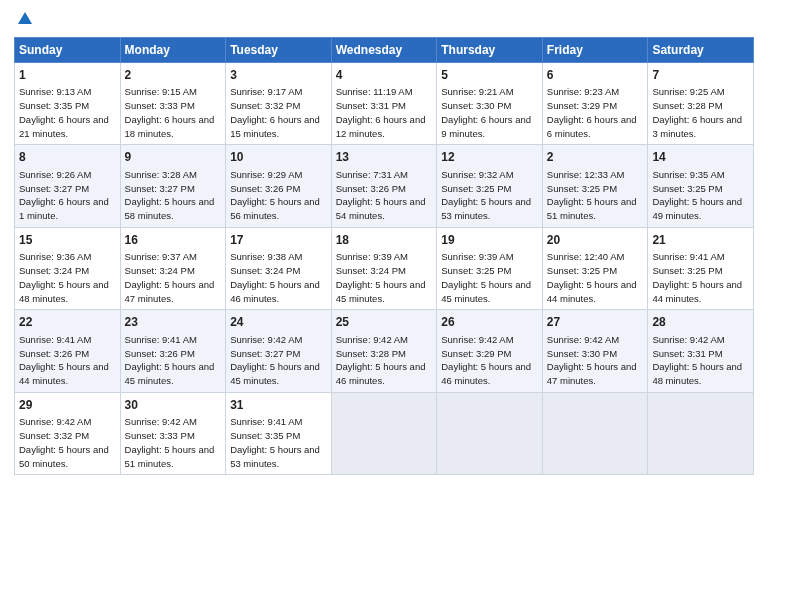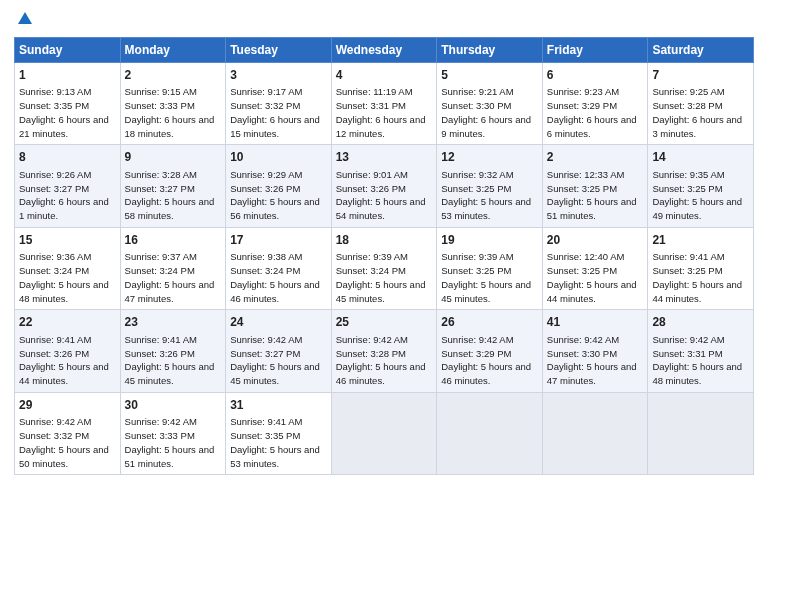--- a/index.html
+++ b/index.html
@@ -197,21 +197,21 @@
             <div>Daylight: 5 hours and 58 minutes.</div>
           </td>
           <td>
             <span class="day-num">10</span>
             <div>Sunrise: 9:29 AM</div>
             <div>Sunset: 3:26 PM</div>
             <div>Daylight: 5 hours and 56 minutes.</div>
           </td>
           <td>
             <span class="day-num">13</span>
-            <div>Sunrise: 9:01 AM</div>
+            <div>Sunrise: 7:31 AM</div>
             <div>Sunset: 3:26 PM</div>
             <div>Daylight: 5 hours and 54 minutes.</div>
           </td>
           <td>
             <span class="day-num">12</span>
             <div>Sunrise: 9:32 AM</div>
             <div>Sunset: 3:25 PM</div>
             <div>Daylight: 5 hours and 53 minutes.</div>
           </td>
           <td>
@@ -296,21 +296,21 @@
             <div>Sunset: 3:28 PM</div>
             <div>Daylight: 5 hours and 46 minutes.</div>
           </td>
           <td>
             <span class="day-num">26</span>
             <div>Sunrise: 9:42 AM</div>
             <div>Sunset: 3:29 PM</div>
             <div>Daylight: 5 hours and 46 minutes.</div>
           </td>
           <td>
-            <span class="day-num">41</span>
+            <span class="day-num">27</span>
             <div>Sunrise: 9:42 AM</div>
             <div>Sunset: 3:30 PM</div>
             <div>Daylight: 5 hours and 47 minutes.</div>
           </td>
           <td>
             <span class="day-num">28</span>
             <div>Sunrise: 9:42 AM</div>
             <div>Sunset: 3:31 PM</div>
             <div>Daylight: 5 hours and 48 minutes.</div>
           </td>

